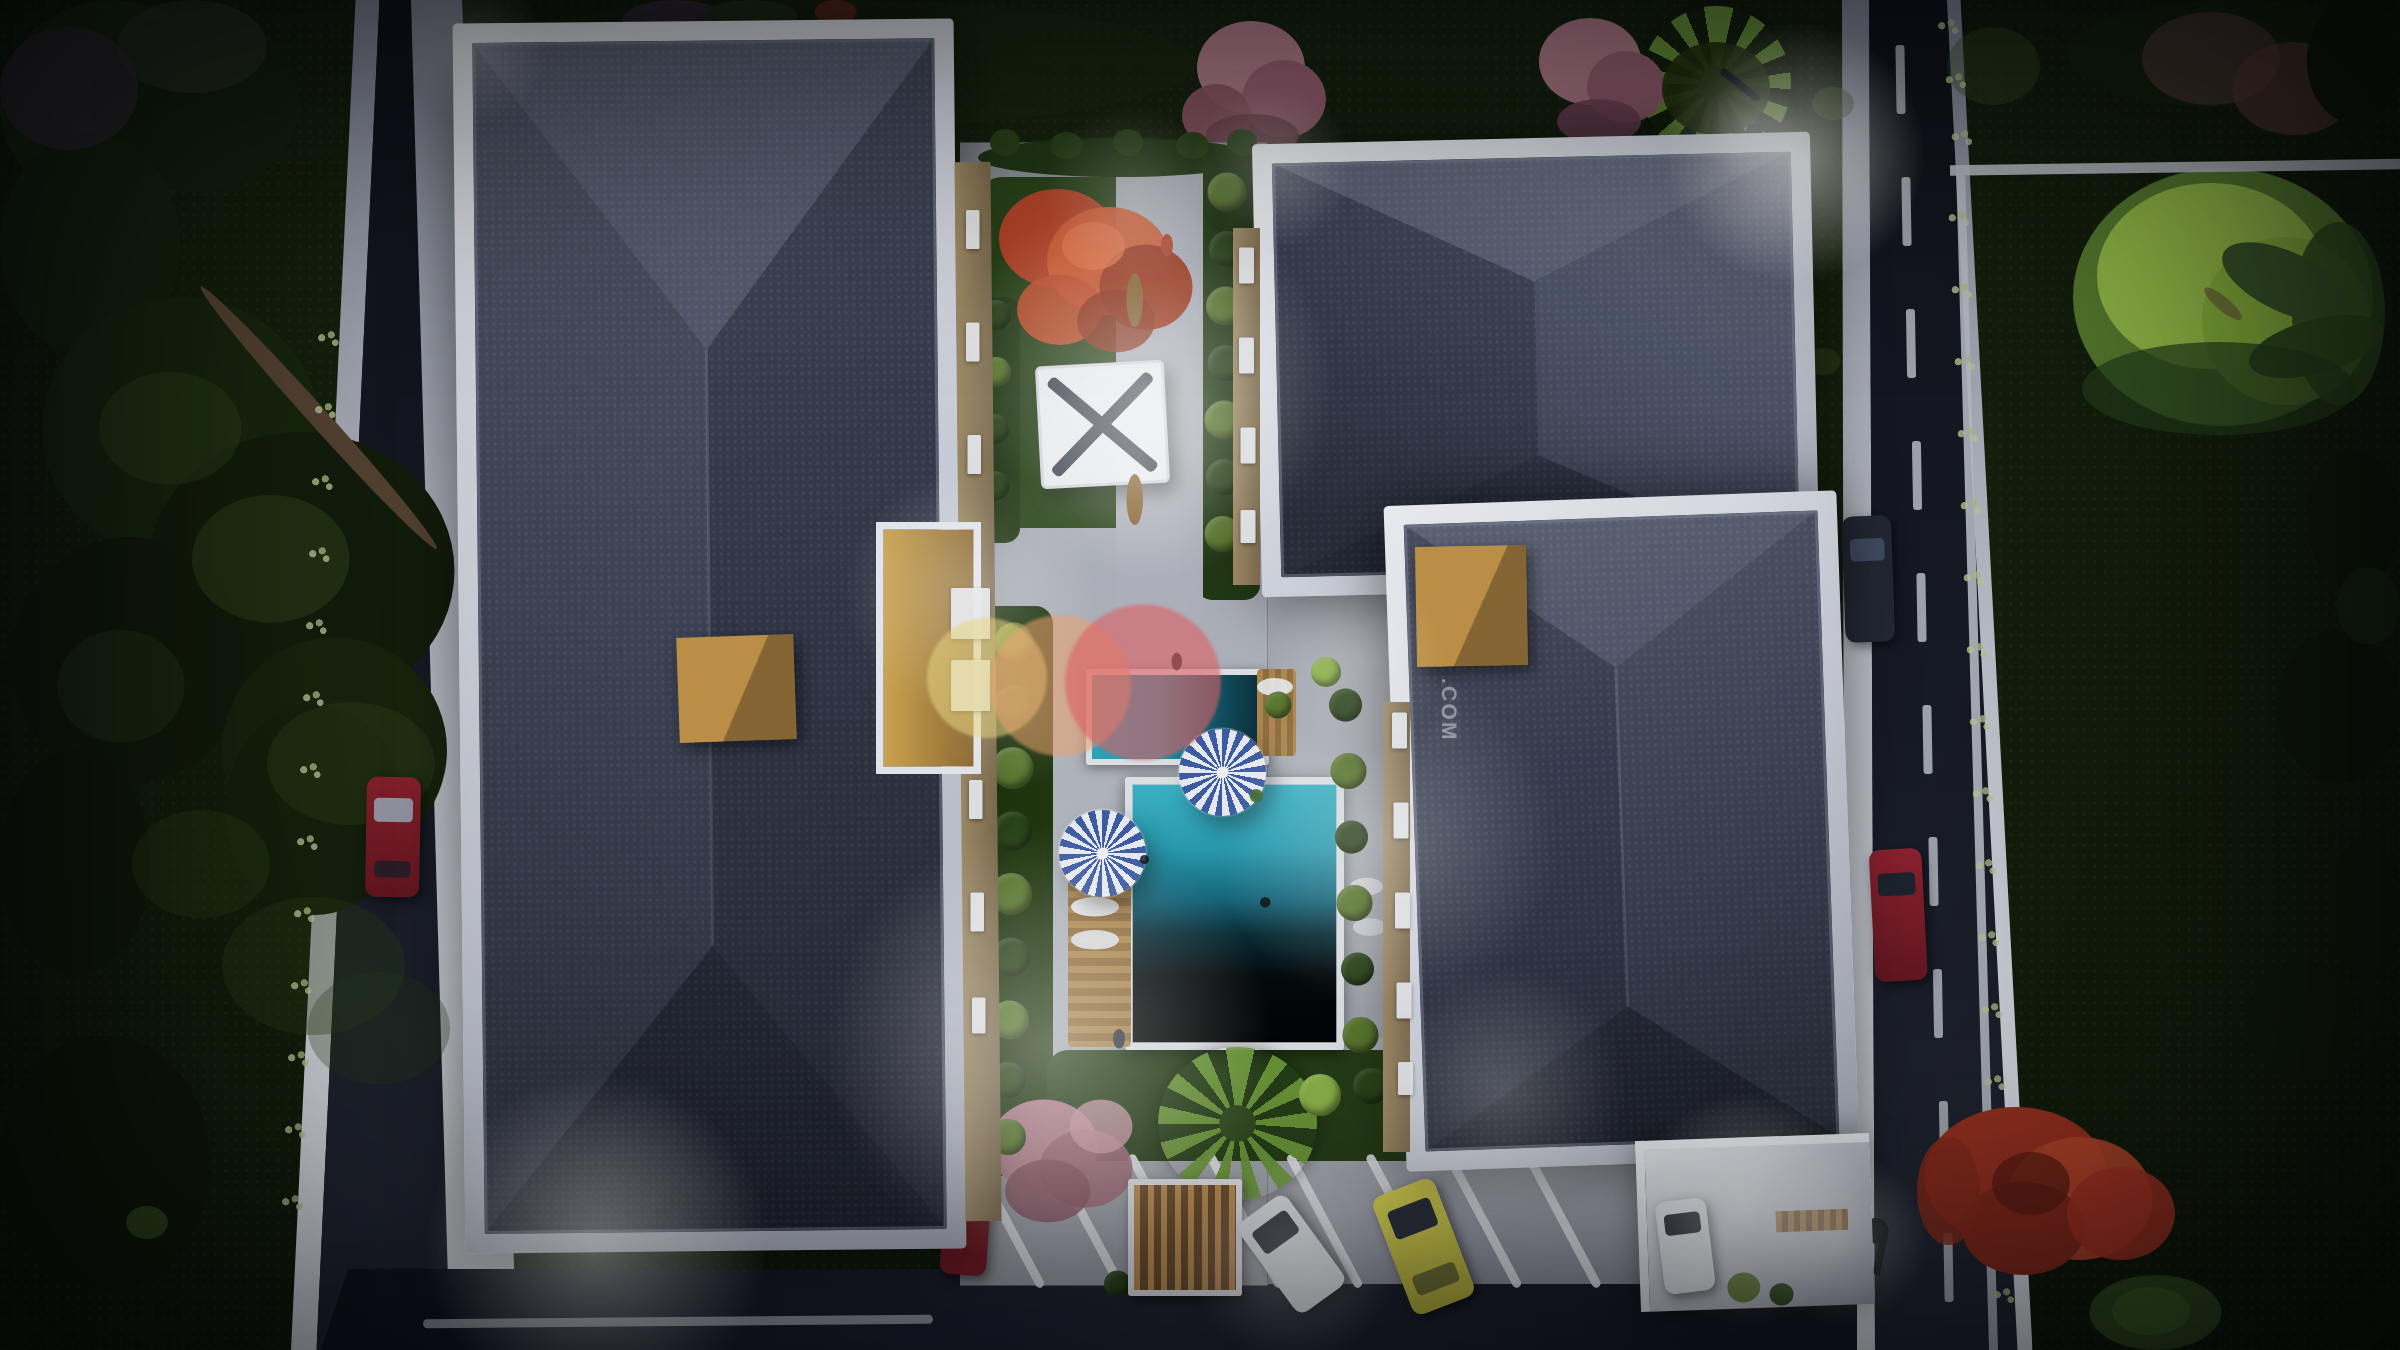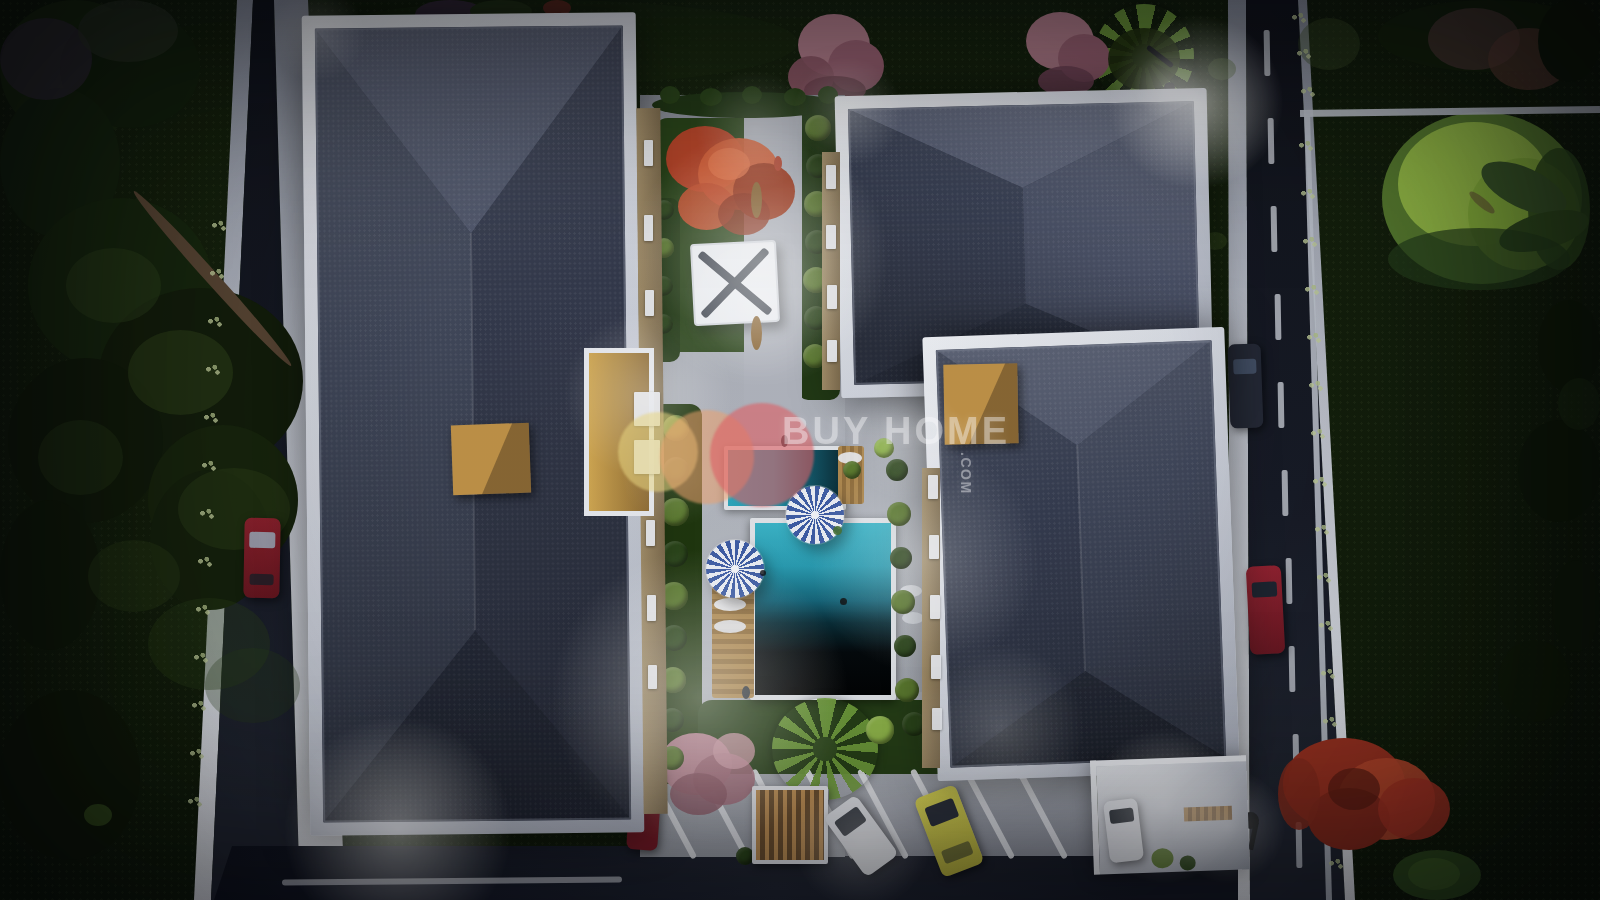--- a/index.html
+++ b/index.html
@@ -205,21 +205,20 @@
     <div class="abs" style="left:86px;top:44px;width:48px;height:14px;background:repeating-linear-gradient(90deg,#a97f4a 0 4px,#7c5a33 4px 8px);"></div>
     <div class="abs" style="left:52px;top:84px;width:22px;height:20px;border-radius:50%;background:#5d7c30;"></div>
     <div class="abs" style="left:80px;top:92px;width:16px;height:15px;border-radius:50%;background:#2c471b;"></div>
   </div>
 
   <div class="abs night"></div>
 
   <div class="abs" style="left:618px;top:412px;width:80px;height:80px;border-radius:50%;z-index:12;filter:blur(1px);background:var(--logo-yellow,rgba(232,214,130,.55));"></div>
   <div class="abs" style="left:660px;top:410px;width:94px;height:94px;border-radius:50%;z-index:12;filter:blur(1px);background:var(--logo-peach,rgba(235,160,110,.55));"></div>
   <div class="abs" style="left:710px;top:403px;width:104px;height:104px;border-radius:50%;z-index:12;filter:blur(1px);background:var(--logo-red,rgba(222,95,100,.6));"></div>
-  <div class="wm-text" style="left:782px;top:410px;font-size:38px;">BUY HOME</div>
   <div class="wm-text" style="left:958px;top:452px;font-size:14px;letter-spacing:1.5px;writing-mode:vertical-rl;">.COM</div>
 
   <div class="abs vignette"></div>
 <div style="position: absolute; left: 0px; top: 0px; width: 150px; height: 140px; background: rgb(26, 43, 16); opacity: 1; transform: rotate(0deg); z-index: 2; border-radius: 50%;"></div>
     <div style="position: absolute; left: 60px; top: 8px; width: 140px; height: 120px; background: rgb(20, 35, 13); opacity: 1; transform: rotate(0deg); z-index: 2; border-radius: 50%;"></div>
     <div style="position: absolute; left: 0px; top: 88px; width: 120px; height: 150px; background: rgb(22, 38, 15); opacity: 1; transform: rotate(0deg); z-index: 2; border-radius: 50%;"></div>
     <div style="position: absolute; left: 28px; top: 198px; width: 185px; height: 175px; background: rgb(24, 41, 15); opacity: 1; transform: rotate(0deg); z-index: 2; border-radius: 50%;"></div>
     <div style="position: absolute; left: 98px; top: 288px; width: 205px; height: 185px; background: rgb(20, 31, 12); opacity: 1; transform: rotate(0deg); z-index: 2; border-radius: 50%;"></div>
     <div style="position: absolute; left: 8px; top: 358px; width: 155px; height: 165px; background: rgb(18, 29, 11); opacity: 1; transform: rotate(0deg); z-index: 2; border-radius: 50%;"></div>
     <div style="position: absolute; left: 148px; top: 425px; width: 150px; height: 150px; background: rgb(25, 39, 14); opacity: 1; transform: rotate(0deg); z-index: 2; border-radius: 50%;"></div>

